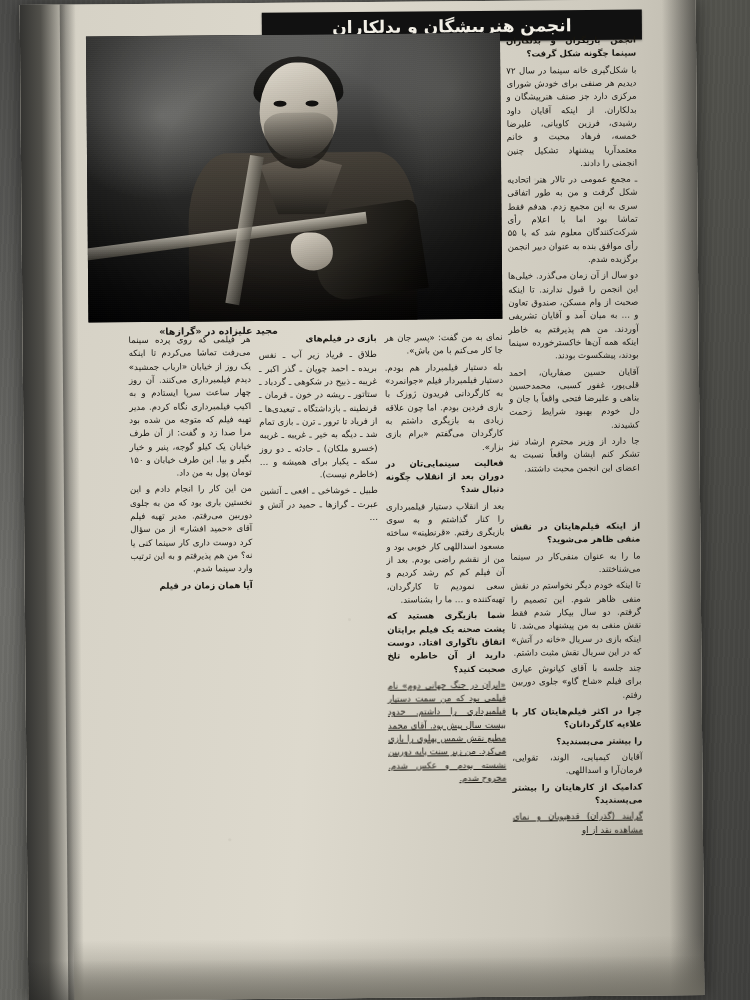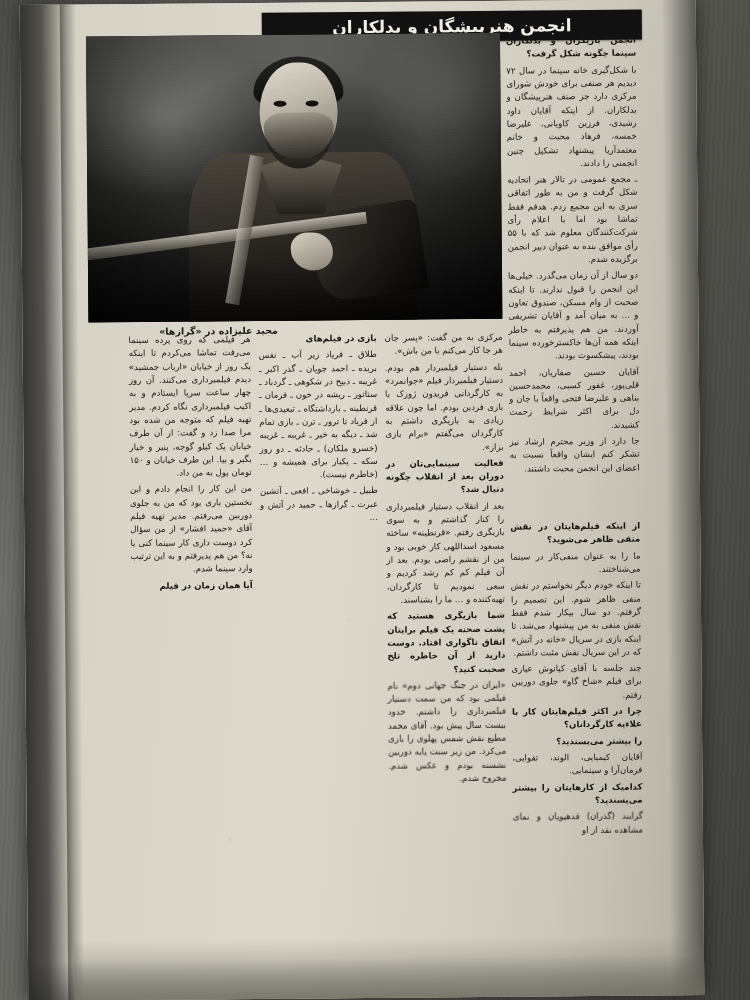--- a/index.html
+++ b/index.html
@@ -246,20 +246,21 @@
   .fade-bottom {
     position: absolute;
     left: 46px; right: 0;
     bottom: 0;
     height: 60px;
     background: linear-gradient(0deg, rgba(120,117,106,.75), rgba(120,117,106,0));
     pointer-events: none;
   }
   .blur-low {
     filter: blur(.25px);
+    text-decoration: underline;
   }
 </style>
 </head>
 <body>
 
 <div class="page">
   <div class="desk"></div>
   <div class="desk-grain"></div>
 
   <div class="sheet">
@@ -292,38 +293,38 @@
       <div class="ph-noise"></div>
     </div>
 
     <div class="photo-caption">مجید علیزاده در «گرازها»</div>
 
     <div class="col col-1">
       <p class="q">انجمن بازیگران و بدلکاران سینما چگونه شکل گرفت؟</p>
       <p>با شکل‌گیری خانه سینما در سال ۷۲ دیدیم هر صنفی برای خودش شورای مرکزی دارد جز صنف هنرپیشگان و بدلکاران. از اینکه آقایان داود رشیدی، فرزین کاویانی، علیرضا خمسه، فرهاد محبت و خانم معتمدآریا پیشنهاد تشکیل چنین انجمنی را دادند.</p>
       <p>ـ مجمع عمومی در تالار هنر اتحادیه شکل گرفت و من به طور اتفاقی سری به این مجمع زدم. هدفم فقط تماشا بود اما با اعلام رأی شرکت‌کنندگان معلوم شد که با ۵۵ رأی موافق بنده به عنوان دبیر انجمن برگزیده شدم.</p>
       <p>دو سال از آن زمان می‌گذرد. خیلی‌ها این انجمن را قبول ندارند. تا اینکه صحبت از وام مسکن، صندوق تعاون و … به میان آمد و آقایان تشریفی آوردند. من هم پذیرفتم به خاطر اینکه همه آن‌ها خاکسترخورده سینما بودند، پیشکسوت بودند.</p>
-      <p>آقایان حسین صفاریان، احمد قلی‌پور، غفور کسبی، محمدحسین بناهی و علیرضا فتحی واقعاً با جان و دل برای اکثر شرایط زحمت کشیدند.</p>
+      <p>آقایان حسین صفاریان، احمد قلی‌پور، غفور کسبی، محمدحسین بناهی و علیرضا فتحی واقعاً با جان و دل خودم بهبود شرایط زحمت کشیدند.</p>
       <p>جا دارد از وزیر محترم ارشاد نیز تشکر کنم ایشان واقعاً نسبت به اعضای این انجمن محبت داشتند.</p>
     </div>
 
     <div class="col col-1b">
       <p class="q">از اینکه فیلم‌هایتان در نقش منفی ظاهر می‌شوید؟</p>
       <p>ما را به عنوان منفی‌کار در سینما می‌شناختند.</p>
       <p>تا اینکه خودم دیگر نخواستم در نقش منفی ظاهر شوم. این تصمیم را گرفتم. دو سال بیکار شدم فقط نقش منفی به من پیشنهاد می‌شد. تا اینکه بازی در سریال «خانه در آتش» که در این سریال نقش مثبت داشتم.</p>
       <p>چند جلسه با آقای کیانوش عیاری برای فیلم «شاخ گاو» جلوی دوربین رفتم.</p>
       <p class="q">چرا در اکثر فیلم‌هایتان کار با علاءیه کارگردانان؟</p>
       <p class="q">را بیشتر می‌پسندید؟</p>
-      <p>آقایان کیمیایی، الوند، تقوایی، فرمان‌آرا و سینمایی.</p>
+      <p>آقایان کیمیایی، الوند، تقوایی، فرمان‌آرا و اسداللهی.</p>
       <p class="q">کدامیک از کارهایتان را بیشتر می‌پسندید؟</p>
       <p class="blur-low">گرایند (گذران) قدهپویان و نمای مشاهده نقد از او</p>
     </div>
 
     <div class="col col-2">
-      <p>مرکزی به من گفت: «پسر جان هر جا کار می‌کنم با من باش».</p>
+      <p>نمای به من گفت: «پسر جان هر جا کار می‌کنم با من باش».</p>
       <p>بله دستیار فیلمبردار هم بودم. دستیار فیلمبردار فیلم «جوانمرد» به کارگردانی فریدون ژوزک با بازی فردین بودم. اما چون علاقه زیادی به بازیگری داشتم به کارگردان می‌گفتم «برام بازی بزار».</p>
       <p class="q">فعالیت سینمایی‌تان در دوران بعد از انقلاب چگونه دنبال شد؟</p>
       <p>بعد از انقلاب دستیار فیلمبرداری را کنار گذاشتم و به سوی بازیگری رفتم. «قرنطینه» ساخته مسعود اسداللهی کار خوبی بود و من از نقشم راضی بودم. بعد از آن فیلم کم کم رشد کردیم و سعی نمودیم تا کارگردان، تهیه‌کننده و … ما را بشناسند.</p>
       <p class="q">شما بازیگری هستید که پشت صحنه یک فیلم برایتان اتفاق ناگواری افتاد. دوست دارید از آن خاطره تلخ صحبت کنید؟</p>
       <p class="blur-low">«ایران در جنگ جهانی دوم» نام فیلمی بود که من سمت دستیار فیلمبرداری را داشتم. حدود بیست سال پیش بود. آقای محمد مطیع نقش شمس پهلوی را بازی می‌کرد. من زیر سنت پایه دوربین نشسته بودم و عکس شدم. مجروح شدم.</p>
     </div>
 
     <div class="col col-3">
       <p class="q">بازی در فیلم‌های</p>
       <p>طلاق ـ فریاد زیر آب ـ نفس بریده ـ احمد چوپان ـ گذر اکبر ـ غریبه ـ ذبیح در شکوهی ـ گردباد ـ ستاتور ـ ریشه در خون ـ فرمان ـ قرنطینه ـ بازداشتگاه ـ تبعیدی‌ها ـ از فریاد تا ترور ـ ترن ـ بازی تمام شد ـ دیگه به خیر ـ غریبه ـ غریبه (خسرو ملکان) ـ حادثه ـ دو روز سکه ـ یکبار برای همیشه و … (خاطرم نیست).</p>

